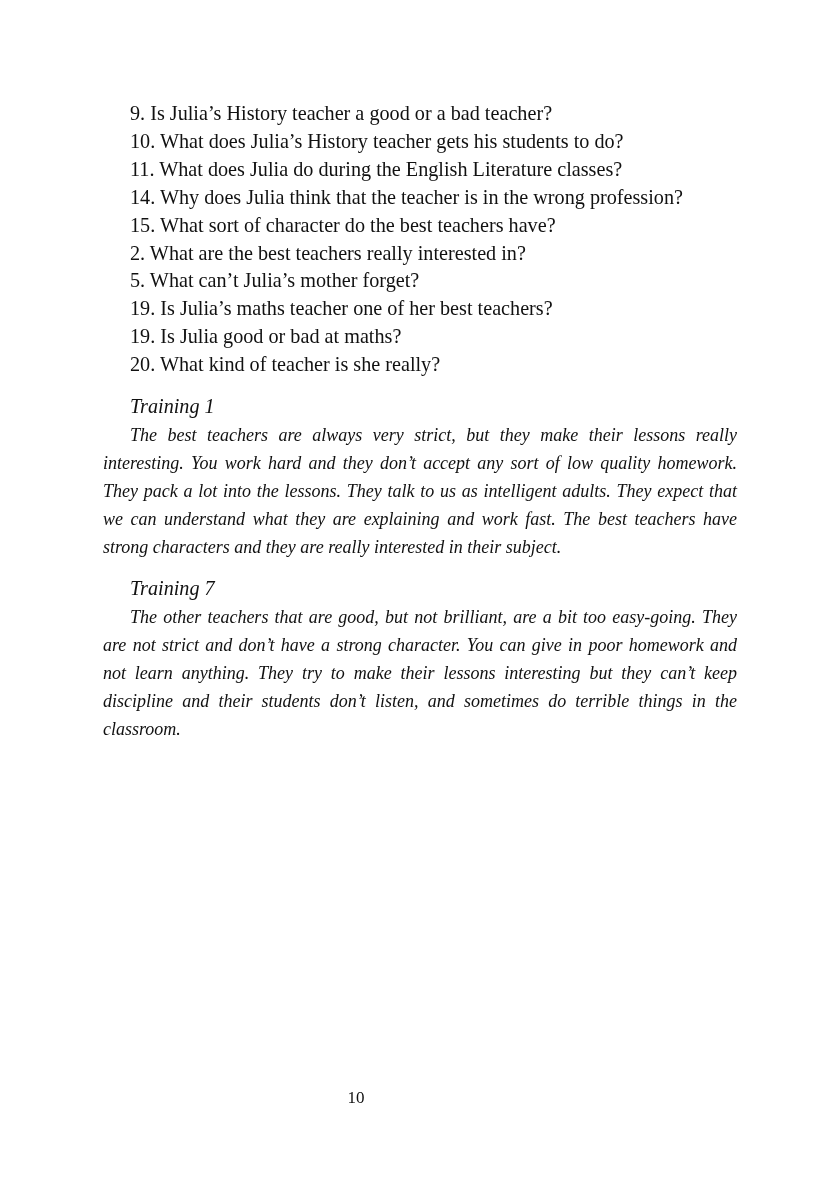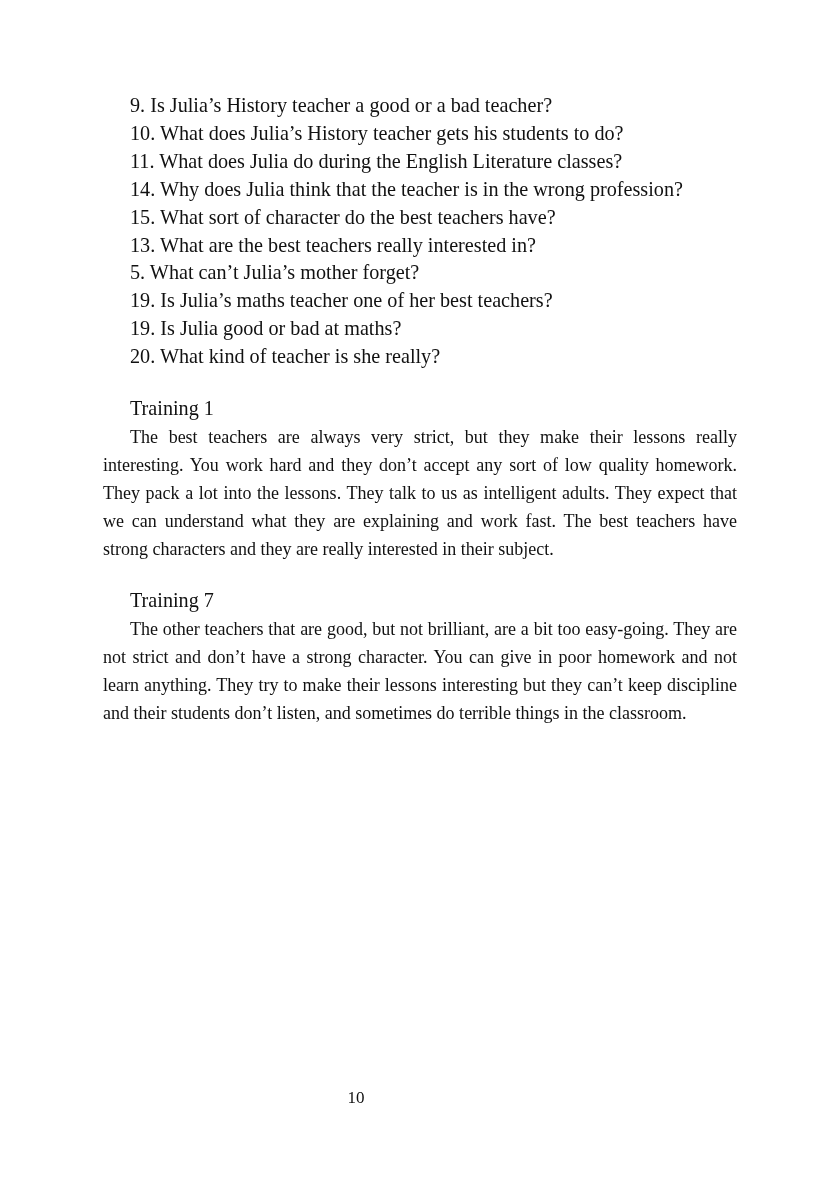--- a/index.html
+++ b/index.html
@@ -1,27 +1,27 @@
 <!DOCTYPE html>
 <html><head>
 <meta charset="utf-8">
 <style>
   html, body { margin: 0; padding: 0; background: #ffffff; }
   body {
     width: 840px; height: 1191px; position: relative; overflow: hidden;
     font-family: "Liberation Serif", "DejaVu Serif", serif;
     color: #111111;
   }
-  .page { position: absolute; left: 103px; top: 92px; width: 634px; }
+  .page { position: absolute; left: 103px; top: 100px; width: 634px; }
   .q-list { margin: 0; padding: 0; list-style: none; }
   .q-item {
     font-size: 20.2px; line-height: 27.9px; padding-left: 27px;
     white-space: nowrap;
   }
-  .section { margin-top: 24px; }
+  .section { margin-top: 14px; font-style: italic; }
   .heading {
     font-size: 20.2px; line-height: 27.9px; padding-left: 27px;
   }
   .para {
     font-size: 18px; line-height: 28px; text-align: justify;
     text-indent: 27px; margin: 0;
   }
   .page-num {
     position: absolute; top: 1087px; left: 0; width: 712px; text-align: center;
     font-size: 17px; line-height: 22px;
@@ -30,21 +30,21 @@
 </head>
 <body>
 
 <div class="page">
   <ul class="q-list">
     <li class="q-item">9. Is Julia’s History teacher a good or a bad teacher?</li>
     <li class="q-item">10. What does Julia’s History teacher gets his students to do?</li>
     <li class="q-item">11. What does Julia do during the English Literature classes?</li>
     <li class="q-item">14. Why does Julia think that the teacher is in the wrong profession?</li>
     <li class="q-item">15. What sort of character do the best teachers have?</li>
-    <li class="q-item">13. What are the best teachers really interested in?</li>
+    <li class="q-item">2. What are the best teachers really interested in?</li>
     <li class="q-item">5. What can’t Julia’s mother forget?</li>
     <li class="q-item">19. Is Julia’s maths teacher one of her best teachers?</li>
     <li class="q-item">19. Is Julia good or bad at maths?</li>
     <li class="q-item">20. What kind of teacher is she really?</li>
   </ul>
 
   <div class="section">
     <div class="heading">Training 1</div>
     <p class="para">The best teachers are always very strict, but they make their lessons really interesting. You work hard and they don’t accept any sort of low quality homework. They pack a lot into the lessons. They talk to us as intelligent adults. They expect that we can understand what they are explaining and work fast. The best teachers have strong characters and they are really interested in their subject.</p>
   </div>

